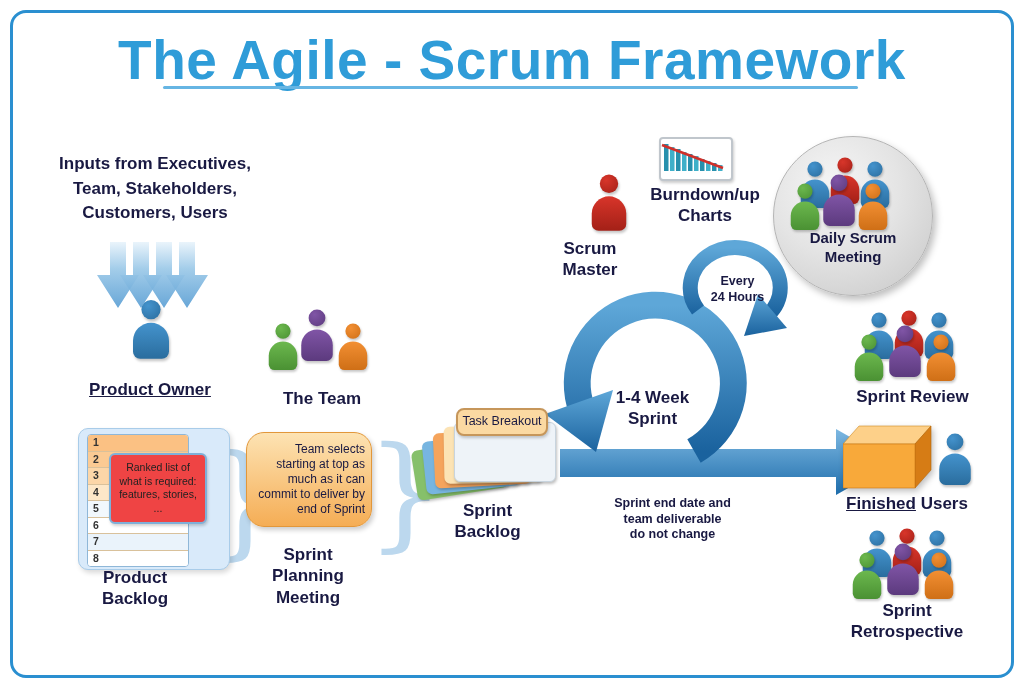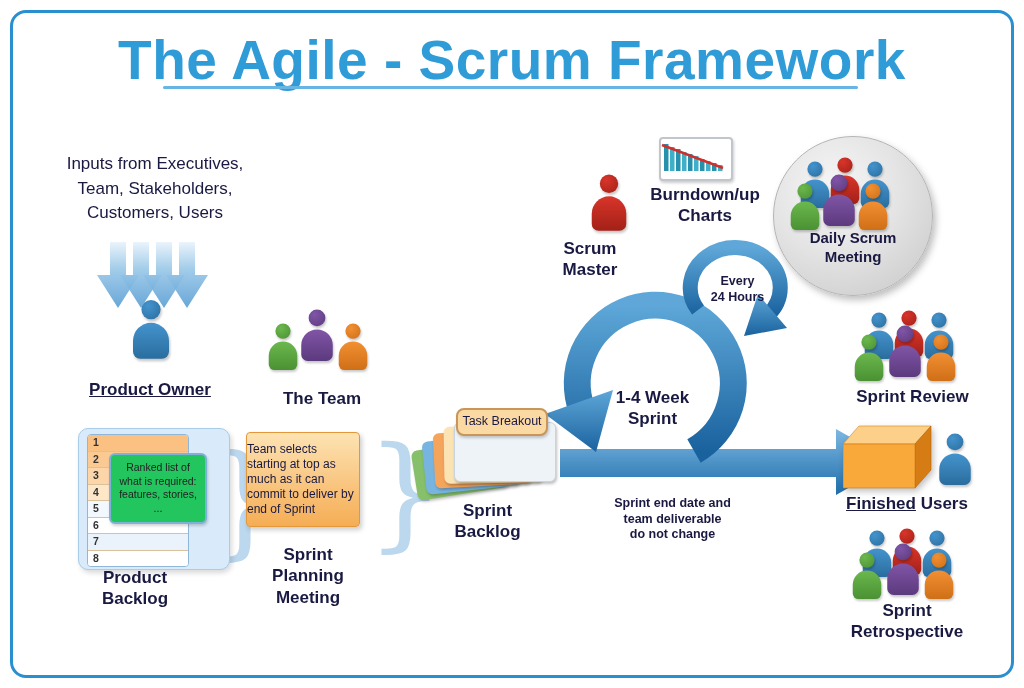--- a/index.html
+++ b/index.html
@@ -45,31 +45,31 @@
   .pb-row{height:15.5px;font-size:10.5px;font-weight:bold;color:#333;padding-left:5px;
     line-height:15.5px;border-bottom:1px solid #d9c19b;}
   .pb-row:nth-child(1){background:#fbc183;}
   .pb-row:nth-child(2){background:#fbca93;}
   .pb-row:nth-child(3){background:#fcd6a8;}
   .pb-row:nth-child(4){background:#fde7c8;}
   .pb-row:nth-child(5){background:#f2f8fd;}
   .pb-row:nth-child(6){background:#ffffff;}
   .pb-row:nth-child(7){background:#eaf3fb;}
   .pb-row:nth-child(8){background:#ffffff;border-bottom:none;}
-  .pb-note{position:absolute;left:30px;top:24px;width:88px;background:#22c55e;
+  .pb-note{position:absolute;left:30px;top:24px;width:88px;background:#ef4444;
     border:2px solid #7fb0d8;border-radius:6px;font-size:10.5px;color:#222;
     text-align:center;padding:6px 3px;line-height:1.3;box-shadow:1px 2px 3px rgba(0,0,0,.18);}
   .brace{position:absolute;font-family:"DejaVu Serif", serif;color:#bcd8ee;
     font-size:124px;line-height:1;z-index:1;}
 
   
   .spm-box{position:absolute;left:246px;top:432px;width:112px;
     background:linear-gradient(180deg,#fde3b3,#f5ad55);border:1px solid #e2973a;
-    border-radius:4px;font-size:12px;color:#191942;text-align:left;
-    padding:9px 0;line-height:1.25;box-shadow:2px 3px 5px rgba(0,0,0,.2);z-index:2;}
+    border-radius:18px;font-size:12px;color:#191942;text-align:right;
+    padding:9px 6px;line-height:1.25;box-shadow:2px 3px 5px rgba(0,0,0,.2);z-index:2;}
 
   
   .sb-stack{position:absolute;left:414px;top:420px;width:150px;height:80px;z-index:2;}
   .sheet{position:absolute;border-radius:6px;box-shadow:1px 2px 3px rgba(0,0,0,.25);}
   .task-tag{position:absolute;left:456px;top:408px;width:84px;background:#fbd9a2;
     border:2px solid #c6965a;border-radius:8px;font-size:12.5px;color:#191942;
     text-align:center;padding:4px 2px;line-height:1.25;z-index:3;
     box-shadow:1px 2px 3px rgba(0,0,0,.2);}
 
   .flow-svg{position:absolute;left:0;top:0;z-index:1;}
@@ -141,21 +141,21 @@
 
     <polygon points="560,449 836,449 836,429 894,462 836,495 836,477 560,477" fill="url(#bg)"></polygon>
 
     <path d="M 694 451 A 78 78 0 1 0 582 410" stroke="url(#bg2)" stroke-width="27" fill="none"></path>
     <polygon points="545,414 613,390 596,452" fill="url(#bg2)"></polygon>
 
     <path d="M 698 310 A 45 40 0 1 1 768 315" stroke="url(#bg2)" stroke-width="15" fill="none"></path>
     <polygon points="758,294 787,328 744,336" fill="url(#bg2)"></polygon>
   </svg>
 
-  <div class="note-text lbl-lg" style="left:30px;top:152px;width:250px;font-weight:normal;line-height:1.45;">Inputs from Executives,
+  <div class="note-text lbl-lg" style="left:30px;top:152px;width:250px;font-weight:bold;line-height:1.45;">Inputs from Executives,
 Team, Stakeholders,
 Customers, Users</div>
 
   <div class="in-arrows">
     <div class="dn-arrow" style="left:0;"></div>
     <div class="dn-arrow" style="left:23px;"></div>
     <div class="dn-arrow" style="left:46px;"></div>
     <div class="dn-arrow" style="left:69px;"></div>
   </div>
 

